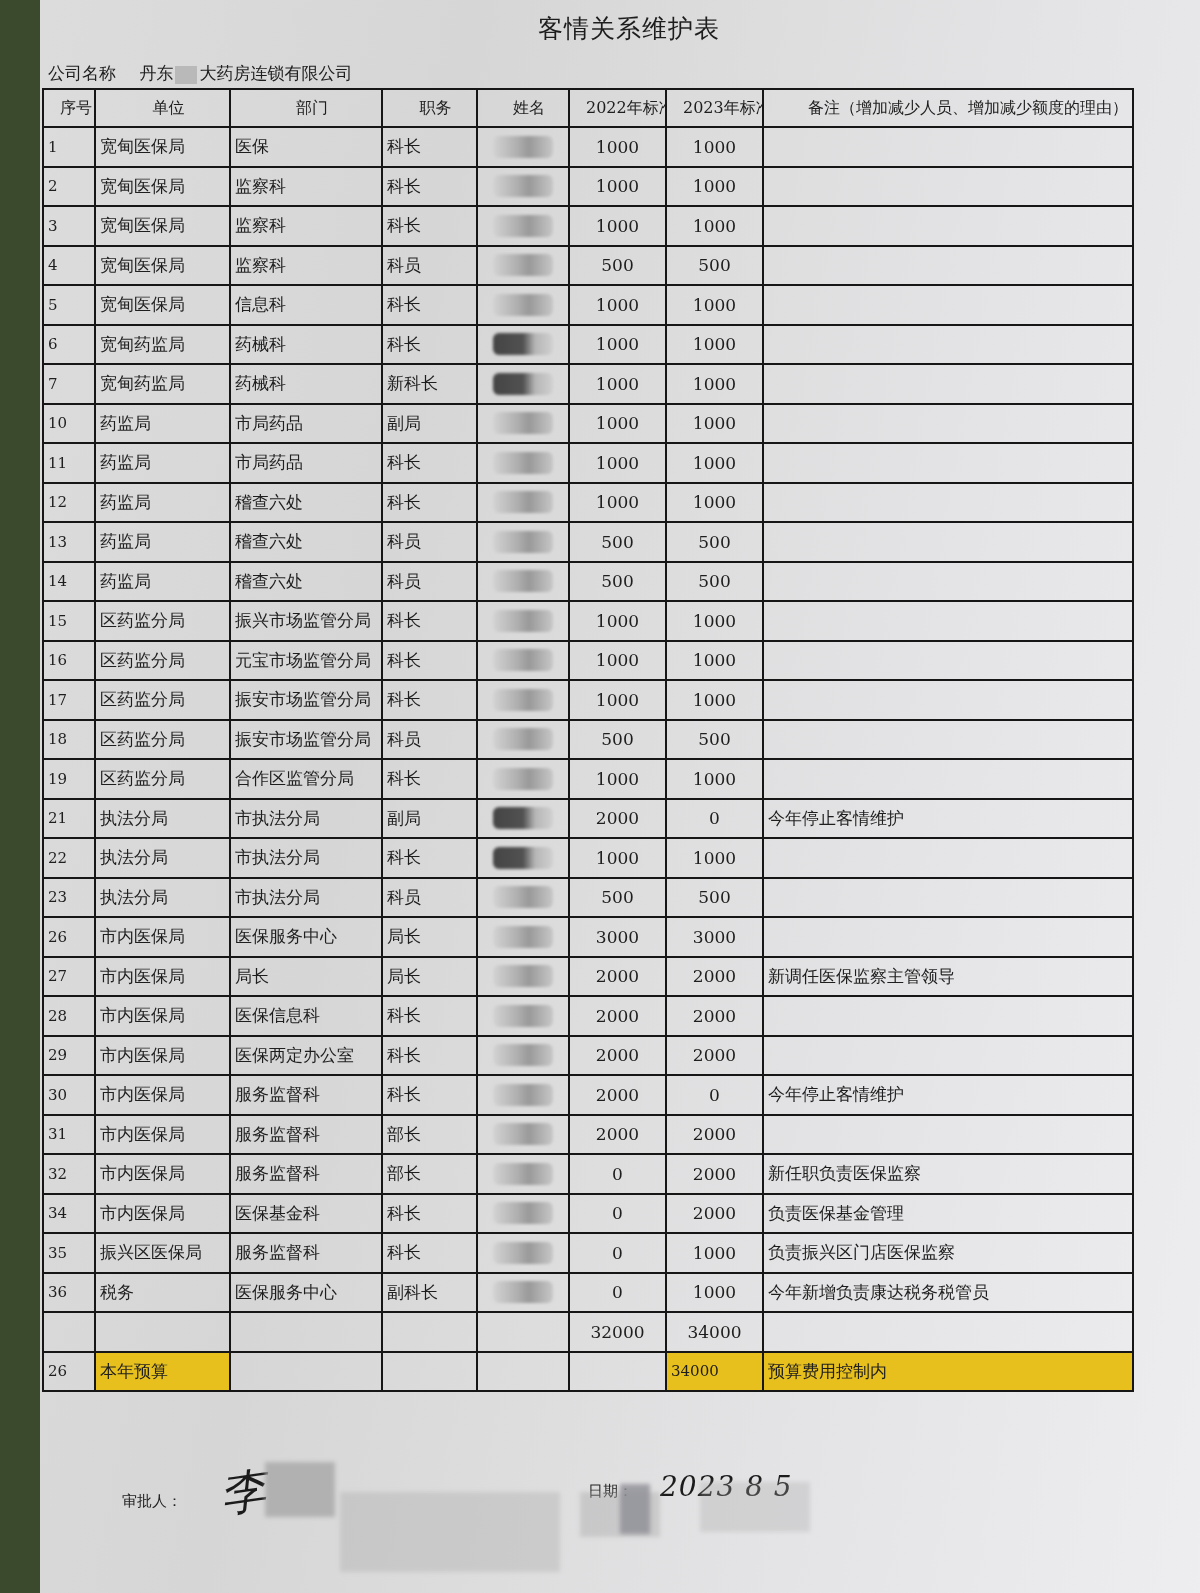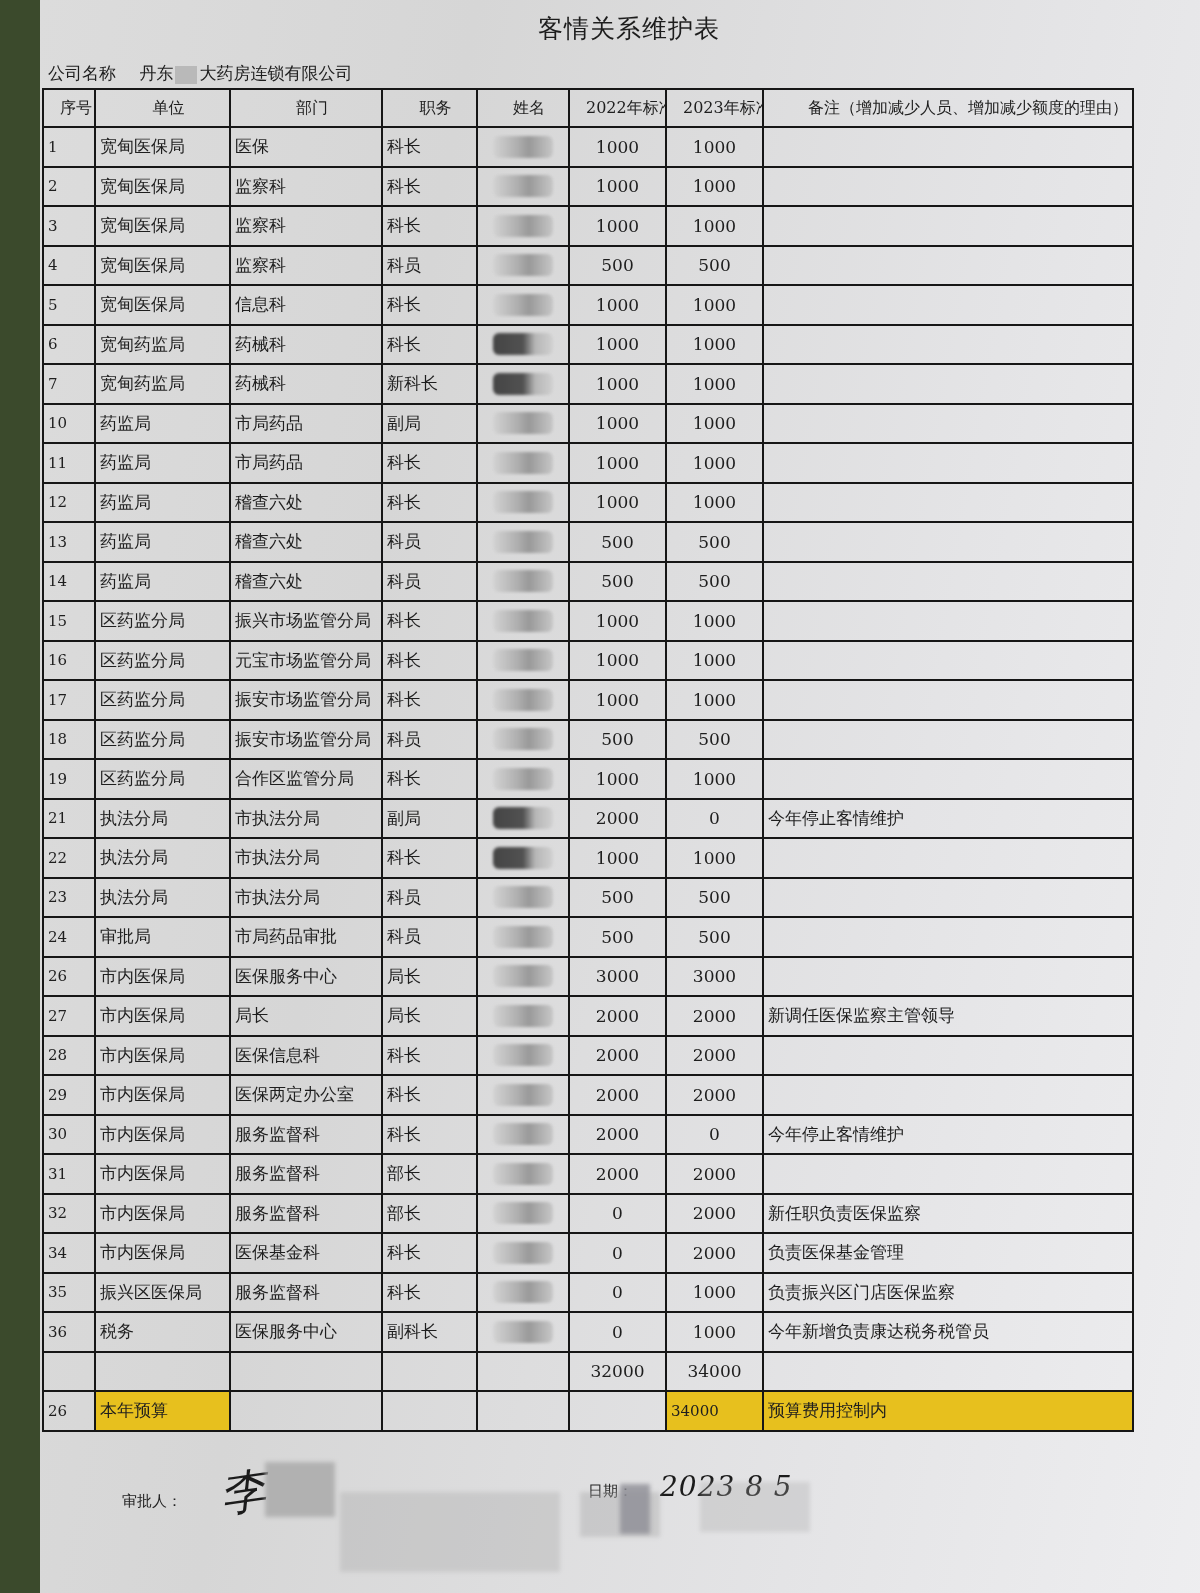--- a/index.html
+++ b/index.html
@@ -411,32 +411,20 @@
         <td class="c-dept">市执法分局</td>
         <td class="c-pos">科员</td>
         <td class="c-name">
             <span class="blur-name"></span>
           </td>
         <td class="c-num">500</td>
         <td class="c-num">500</td>
         <td class="c-remark"></td>
       </tr>
         <tr style="">
-        <td class="c-no">24</td>
-        <td class="c-unit">审批局</td>
-        <td class="c-dept">市局药品审批</td>
-        <td class="c-pos">科员</td>
-        <td class="c-name">
-            <span class="blur-name"></span>
-          </td>
-        <td class="c-num">500</td>
-        <td class="c-num">500</td>
-        <td class="c-remark"></td>
-      </tr>
-        <tr style="">
         <td class="c-no">26</td>
         <td class="c-unit">市内医保局</td>
         <td class="c-dept">医保服务中心</td>
         <td class="c-pos">局长</td>
         <td class="c-name">
             <span class="blur-name"></span>
           </td>
         <td class="c-num">3000</td>
         <td class="c-num">3000</td>
         <td class="c-remark"></td>

